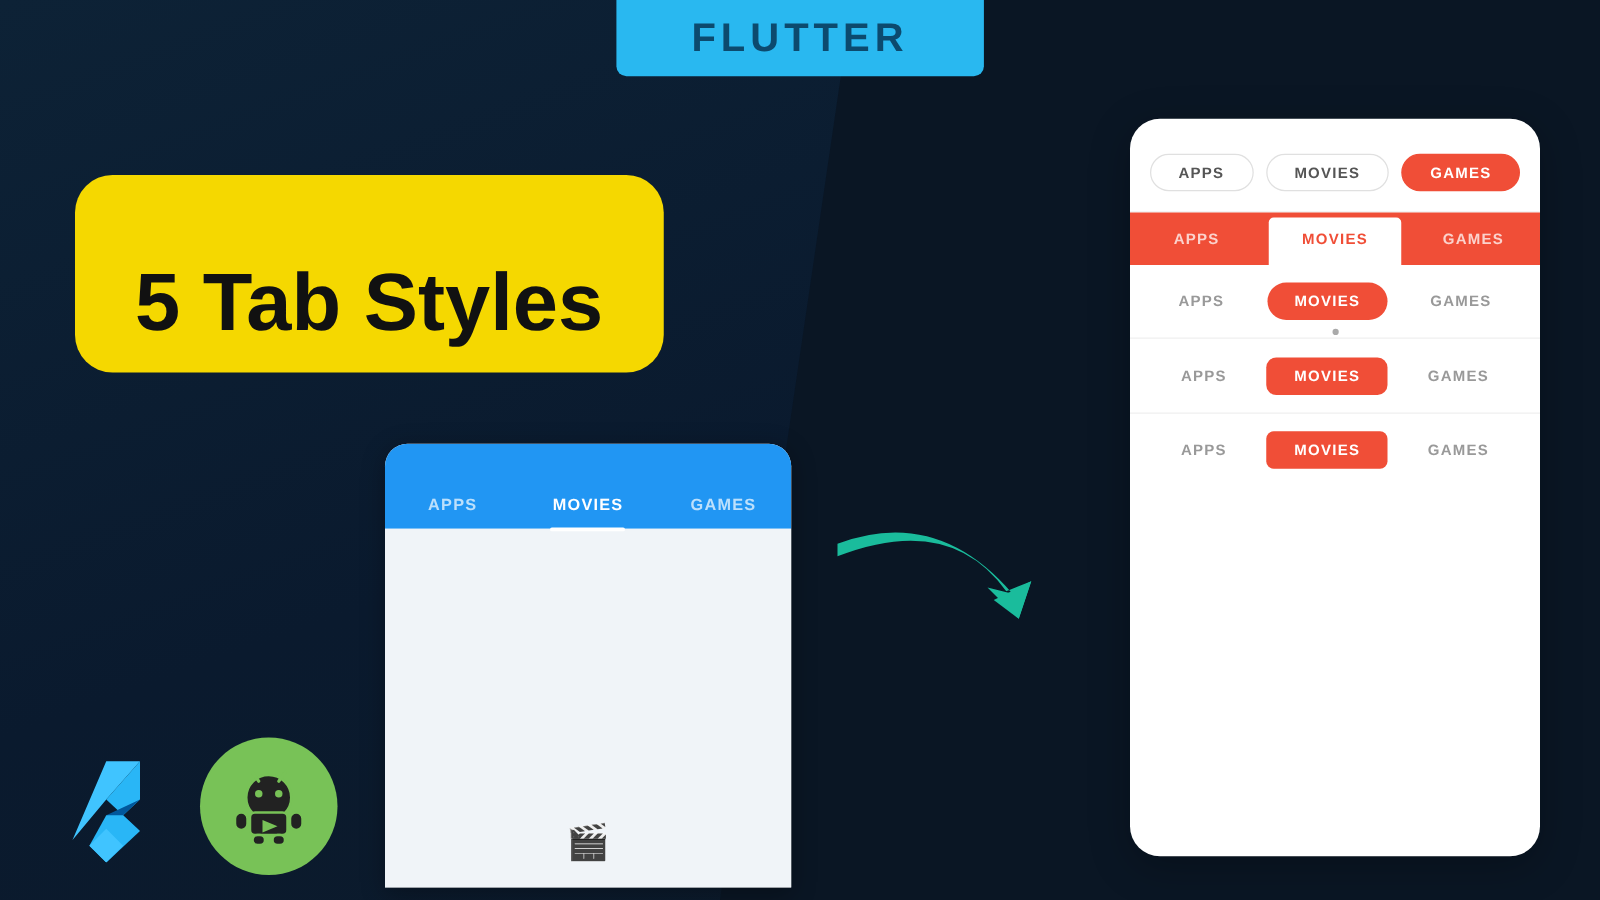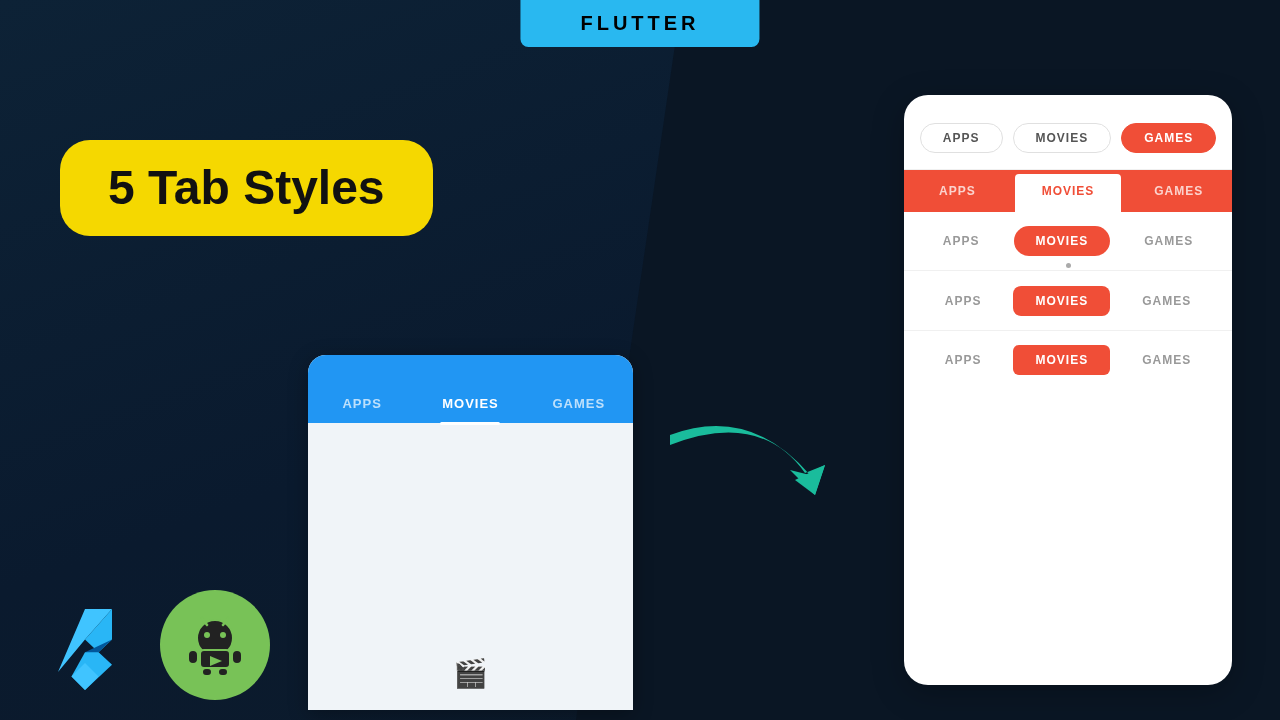--- a/index.html
+++ b/index.html
@@ -45,41 +45,42 @@
       position: absolute;
       top: 0;
       left: 50%;
       transform: translateX(-50%);
       background: #29b8f0;
       padding: 12px 60px;
       z-index: 10;
       border-radius: 0 0 8px 8px;
     }
     .flutter-banner-text {
-      color: #000000;
-      font-size: 20px;
+      color: #0c4a6e;
+      font-size: 32px;
       font-weight: 900;
       letter-spacing: 4px;
     }
 
     
     .title-box {
       position: absolute;
       top: 140px;
       left: 60px;
       background: #f5d800;
       border-radius: 30px;
       padding: 24px 48px;
       z-index: 10;
     }
     .title-text {
-      font-size: 48px;
+      font-size: 65px;
       font-weight: 900;
       color: #111;
       line-height: 1;
+      margin-top: 45px;
     }
 
     
     .phone-mockup {
       position: absolute;
       top: 355px;
       left: 308px;
       width: 325px;
       height: 355px;
       background: white;

